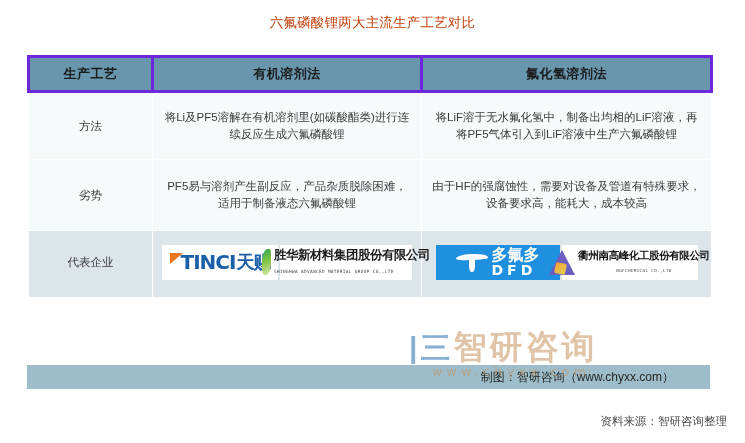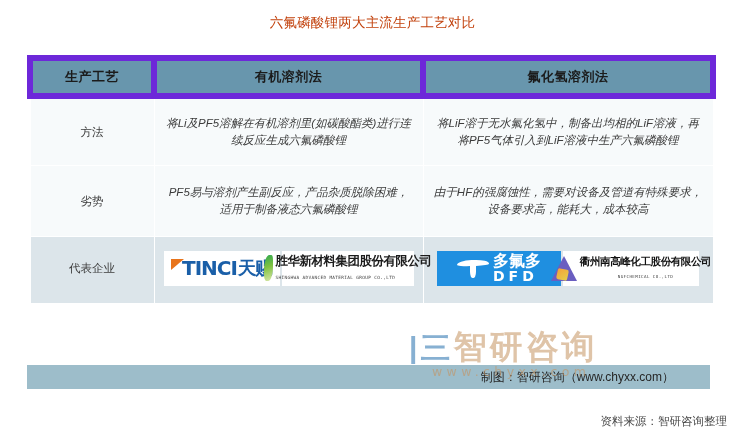--- a/index.html
+++ b/index.html
@@ -43,41 +43,41 @@
   table.compare col.c0 { width: 124px; }
   table.compare col.c1 { width: 269px; }
   table.compare col.c2 { width: 290px; }
 
   table.compare th {
     background: #6896ad;
     color: #1b1b1b;
     font-size: 13px;
     font-weight: bold;
     height: 30px;
-    border: 6px solid #6d28d9;
+    border: 3px solid #6d28d9;
     text-align: center;
     vertical-align: middle;
     letter-spacing: .5px;
   }
   table.compare td {
     border: 1px solid #ffffff;
     font-size: 11.5px;
     line-height: 17px;
     text-align: center;
     vertical-align: middle;
     color: #3b3b3b;
     padding: 5px 9px;
   }
   tr.odd  td { background: #f7fafb; }
   tr.even td { background: #dce5ea; }
   td.label-cell {
     font-size: 12px;
     color: #3b3b3b;
   }
-  td.body-cell { padding: 6px 12px; font-style: italic; }
+  td.body-cell { padding: 6px 12px; }
 
   tr.r-method td  { height: 56px; }
   tr.r-adv td     { height: 66px; }
   tr.r-dis td     { height: 60px; }
   tr.r-firms td   { height: 62px; padding-top: 0; padding-bottom: 4px; }
 
   
   .logo-row {
     display: flex;
     align-items: center;

